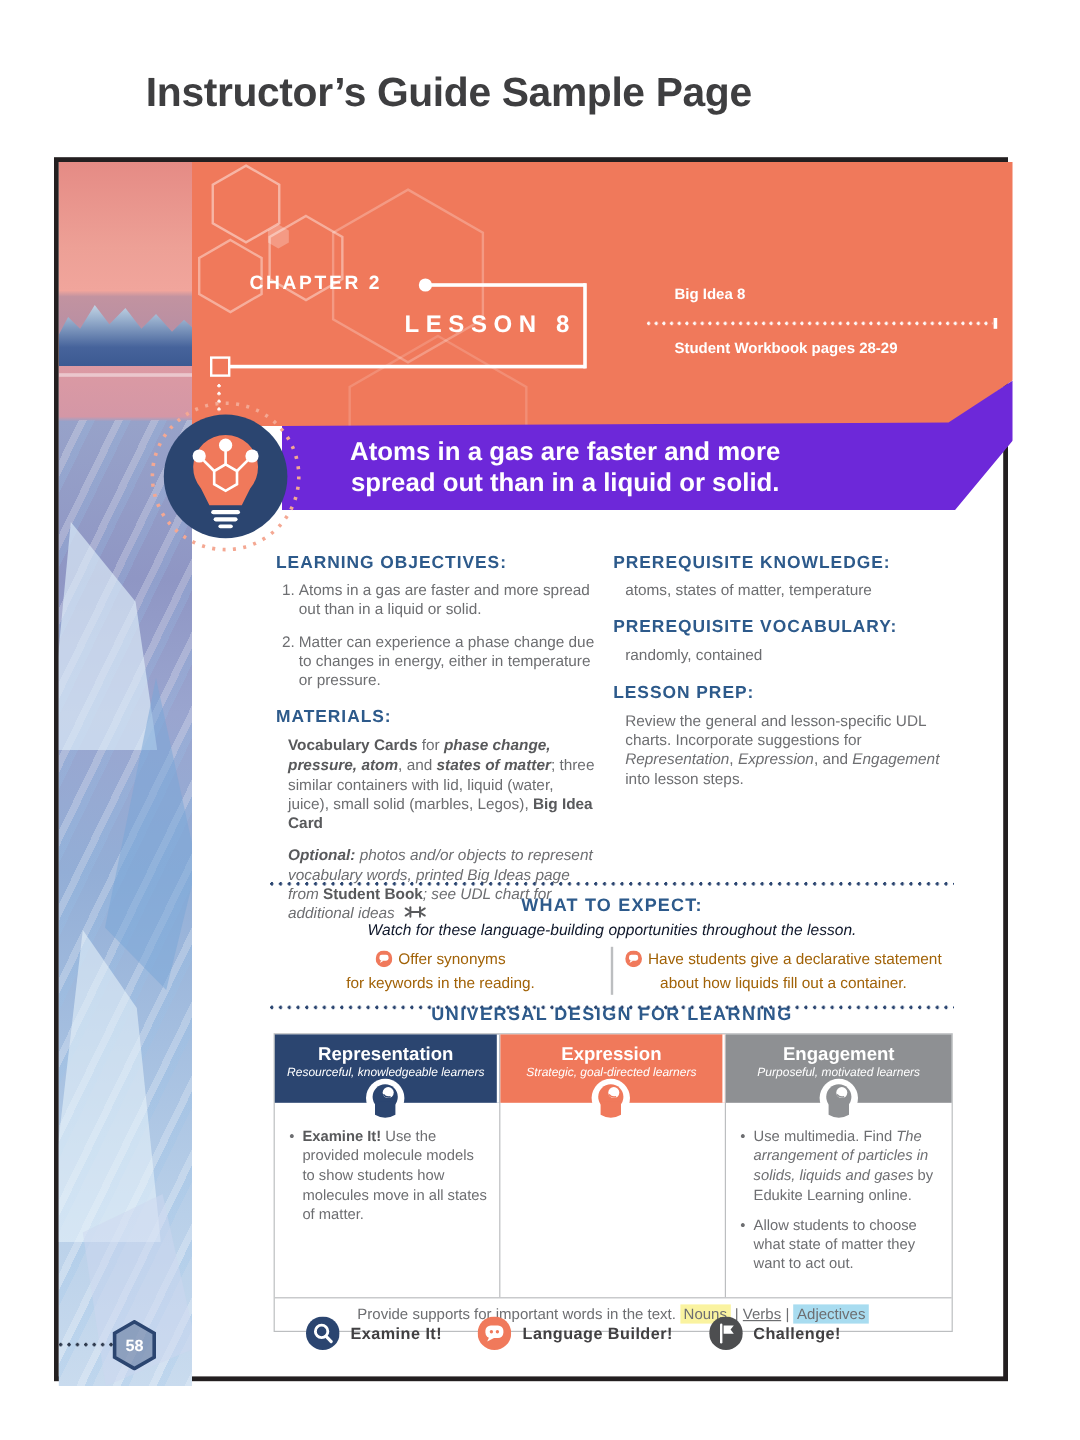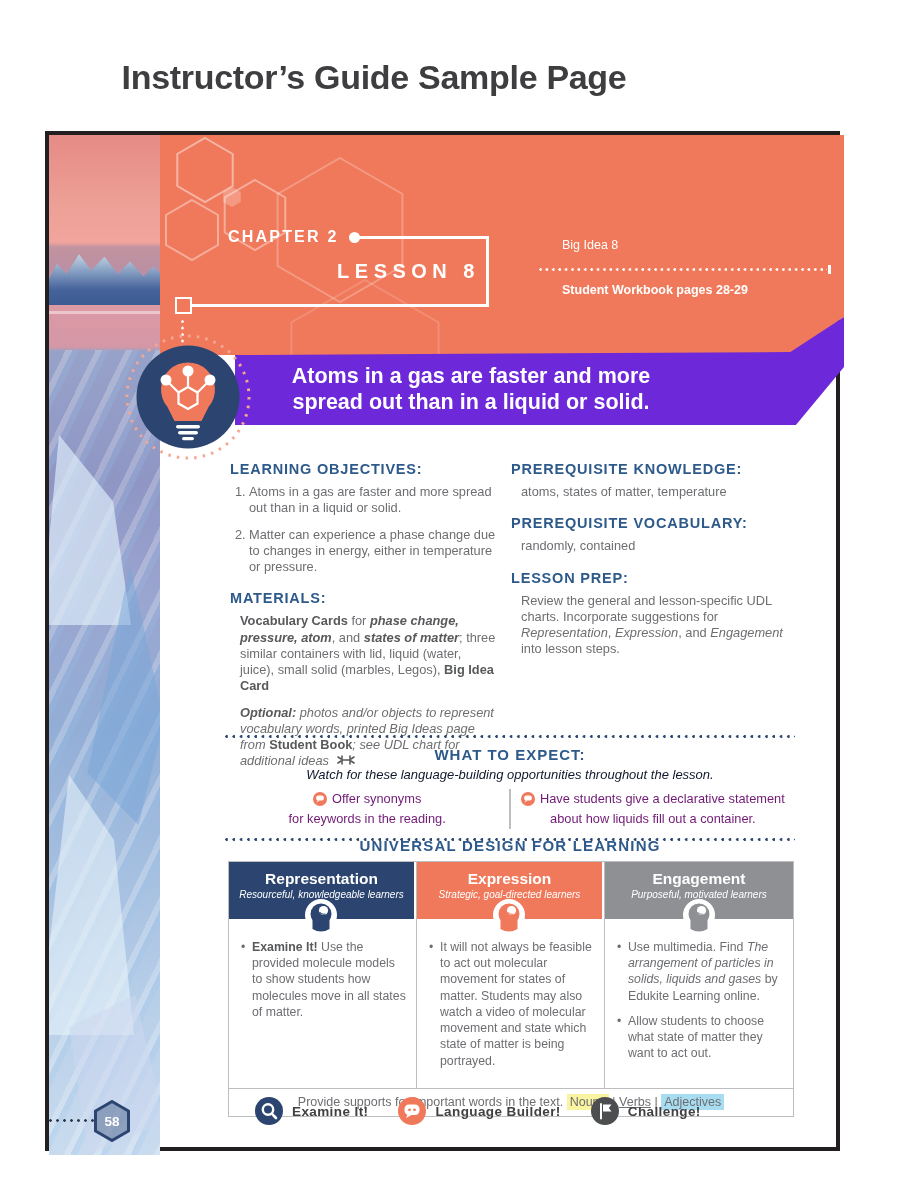--- a/index.html
+++ b/index.html
@@ -36,32 +36,32 @@
     clip-path:polygon(60% 0,100% 60%,70% 100%,10% 80%); }
   .shard3 { left:-10px; top:640px; width:100px; height:260px; background:rgba(235,245,252,.55);
     clip-path:polygon(30% 0,75% 25%,95% 100%,0 100%); }
   .shard4 { left:20px; top:860px; width:95px; height:160px; background:rgba(205,215,240,.5);
     clip-path:polygon(0 20%,70% 0,100% 80%,20% 100%); }
 
   
   .orange-header { position:absolute; left:111px; top:0; width:684px; height:220px;
     background:#f0795b; clip-path:polygon(0 0,100% 0,100% 82.7%,92.1% 100%,0 100%); color:#fff; }
   .hexes { position:absolute; left:0; top:0; }
-  .chapter-label { position:absolute; left:68px; top:93px; font-size:16px; font-weight:700; letter-spacing:2.2px; }
+  .chapter-label { position:absolute; left:48px; top:93px; font-size:16px; font-weight:700; letter-spacing:2.2px; }
   .brk-dot { position:absolute; left:189px; top:97px; width:11px; height:11px; border-radius:50%; background:#fff; }
   .brk-top { position:absolute; left:199px; top:101px; width:129px; height:2.5px; background:#fff; }
   .brk-v { position:absolute; left:326px; top:101px; width:2.5px; height:71px; background:#fff; }
   .lesson-label { position:absolute; left:160px; top:125px; width:160px; text-align:right;
     font-size:20px; font-weight:700; letter-spacing:5.5px; }
   .brk-bottom { position:absolute; left:31px; top:169px; width:297px; height:2.5px; background:#fff; }
   .brk-sq { position:absolute; left:15px; top:162px; width:17px; height:17px; border:2.5px solid #fff; }
   .brk-dotv { position:absolute; left:21px; top:185px; width:3px; height:24px;
     background-image:radial-gradient(circle at 1.5px 1.5px, rgba(255,255,255,.95) 1.2px, transparent 1.5px);
     background-size:3px 6.5px; }
-  .bigidea-label { position:absolute; left:402px; top:103px; font-size:12.5px; font-weight:400; }
+  .bigidea-label { position:absolute; left:402px; top:103px; font-size:12.5px; font-weight:700; }
   .dotline { position:absolute; left:379px; top:133px; width:288px; height:3px;
     background-image:radial-gradient(circle at 1.5px 1.5px, rgba(255,255,255,.95) 1.2px, transparent 1.5px);
     background-size:6.4px 3px; background-repeat:repeat-x; }
   .dotline-end { position:absolute; left:668px; top:130px; width:2.5px; height:9px; background:#fff; }
   .workbook-label { position:absolute; left:402px; top:148px; font-size:12.5px; font-weight:700; }
 
   
   .banner { position:absolute; left:186px; top:182px; width:609px; height:108px; background:#6d28d9;
     clip-path:polygon(0 35.2%, 91.2% 32.4%, 100% 0, 100% 46.3%, 92.1% 100%, 0 100%); }
   .banner-text { position:absolute; left:30px; top:46px; width:412px; text-align:center;
@@ -85,21 +85,21 @@
   .mol-icon { vertical-align:-2px; margin-left:3px; }
 
   
   .expect { position:absolute; left:176px; top:600px; width:570px; text-align:center; }
   .dotsep { height:3px; width:100%;
     background-image:radial-gradient(circle at 1.5px 1.5px, #2b4570 1.25px, transparent 1.5px);
     background-size:7.3px 3px; background-repeat:repeat-x; }
   .expect-head { margin-top:8px; font-size:15px; font-weight:700; color:#2d5a8b; letter-spacing:1px; }
   .expect-sub { margin-top:4px; font-size:13px; font-style:italic; color:#0f172a; }
   .expect-items { display:flex; margin-top:7px; margin-bottom:9px; align-items:center; }
-  .expect-item { width:50%; font-size:12.8px; color:#701a75; line-height:1.3;text-align:center; }
+  .expect-item { width:50%; font-size:12.8px; color:#a16207; line-height:1.3;text-align:center; }
   .expect-item .l1 { display:inline-flex; align-items:center; gap:5px; }
   .vdiv { width:1.5px; height:40px; background:#bcbec0; }
 
   
   .udl-head { position:absolute; left:176px; top:702px; width:570px; text-align:center;
     font-size:15px; font-weight:700; color:#2d5a8b; letter-spacing:1.2px; }
   .udl-table { position:absolute; left:179px; top:726px; width:566px; border:1px solid #bcbec0; background:#fff; }
   .udl-cols { display:flex; }
   .udl-col { width:33.333%; border-right:1px solid #bcbec0; }
   .udl-col:last-child { border-right:none; }
@@ -308,25 +308,20 @@
             <div class="udl-col-title">Expression</div>
             <div class="udl-col-sub">Strategic, goal-directed learners</div>
             <svg class="head-icon" width="34" height="38" viewBox="0 0 34 38">
               <circle cx="17" cy="17" r="16" fill="#fff"></circle>
               <circle cx="17" cy="16" r="10.5" fill="#f0795b"></circle>
               <path d="M8.5 20 L8.5 31 Q17 36 25.5 31 L25.5 20 Z" fill="#f0795b"></path>
               <circle cx="19.5" cy="12.5" r="4.6" fill="#fff"></circle>
               <path d="M15.5 14 q2 3 6 2" stroke="#f0795b" stroke-width="1.2" fill="none"></path>
             </svg>
           </div>
-          <div class="udl-col-body">
-            <div class="udl-li">
-              <span>It will not always be feasible to act out molecular movement for states of matter. Students may also watch a video of molecular movement and state which state of matter is being portrayed.</span>
-            </div>
-          </div>
         </div>
         <div class="udl-col">
           <div class="udl-col-head">
             <div class="udl-col-title">Engagement</div>
             <div class="udl-col-sub">Purposeful, motivated learners</div>
             <svg class="head-icon" width="34" height="38" viewBox="0 0 34 38">
               <circle cx="17" cy="17" r="16" fill="#fff"></circle>
               <circle cx="17" cy="16" r="10.5" fill="#8e9093"></circle>
               <path d="M8.5 20 L8.5 31 Q17 36 25.5 31 L25.5 20 Z" fill="#8e9093"></path>
               <circle cx="19.5" cy="12.5" r="4.6" fill="#fff"></circle>

